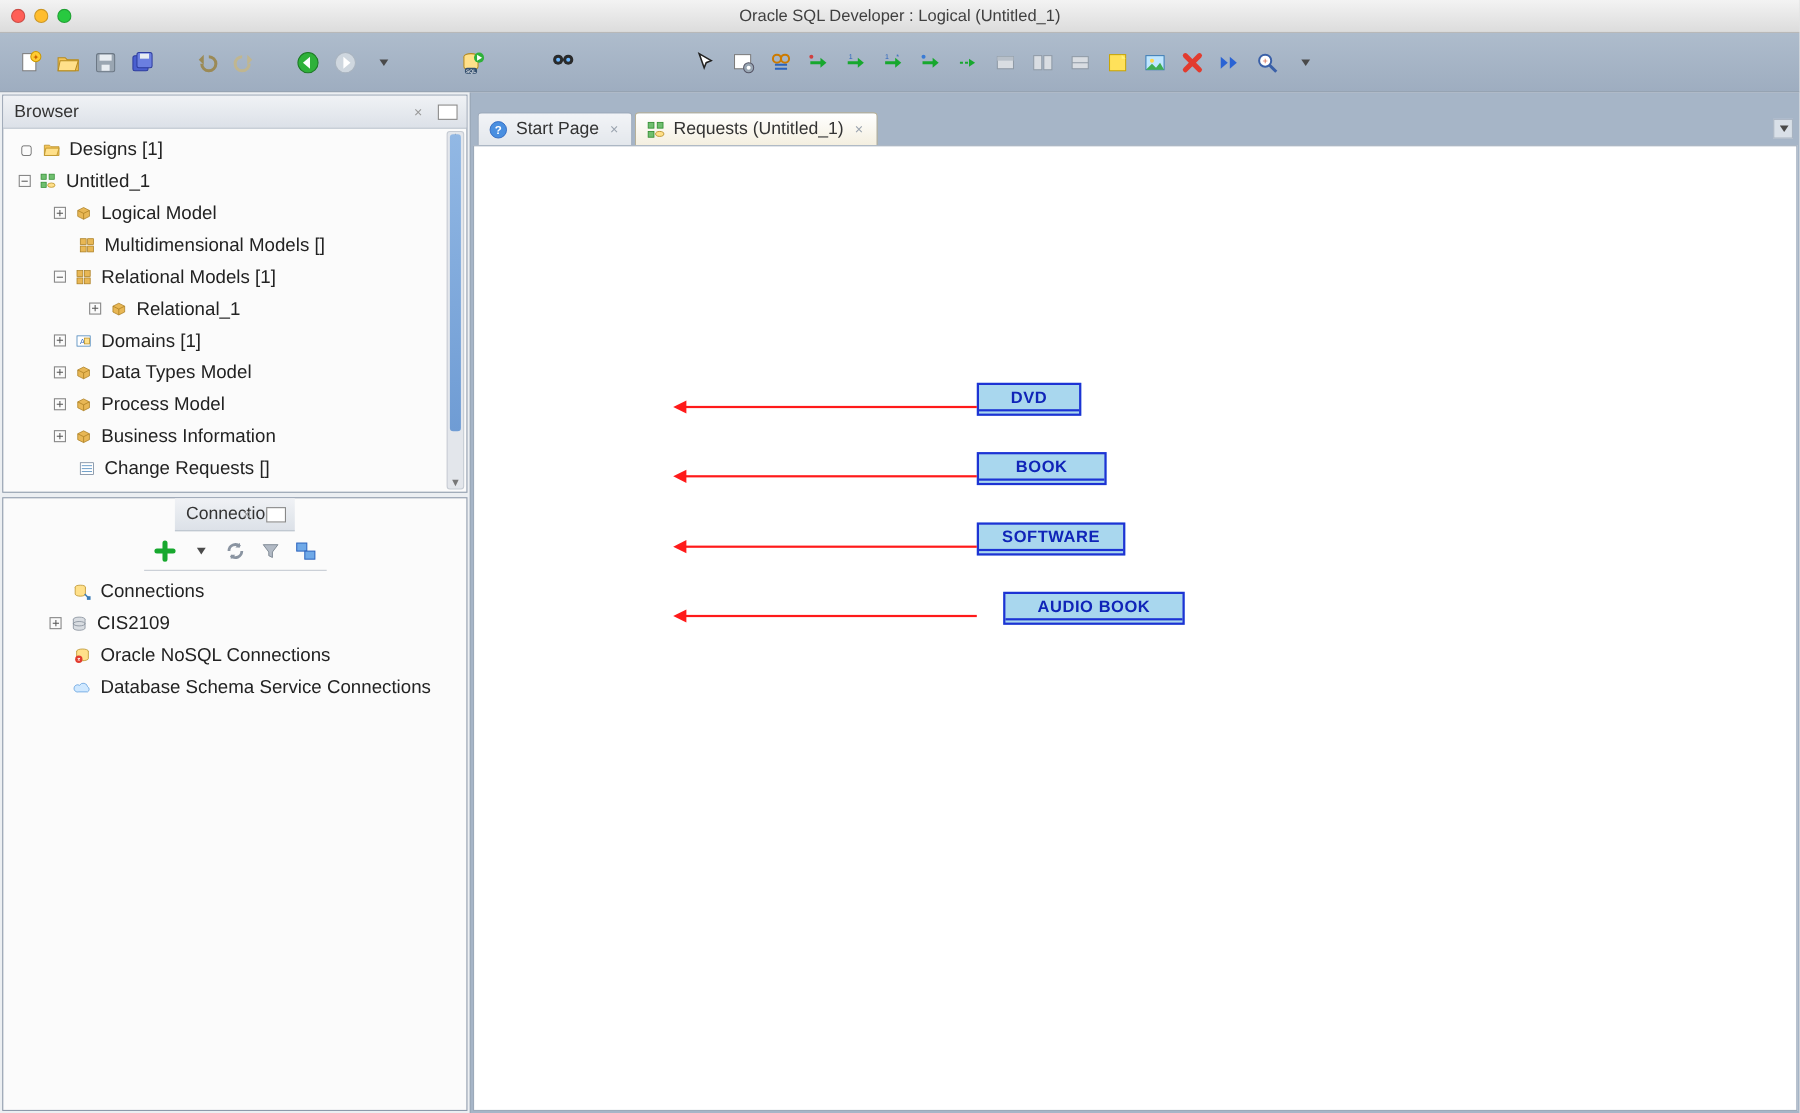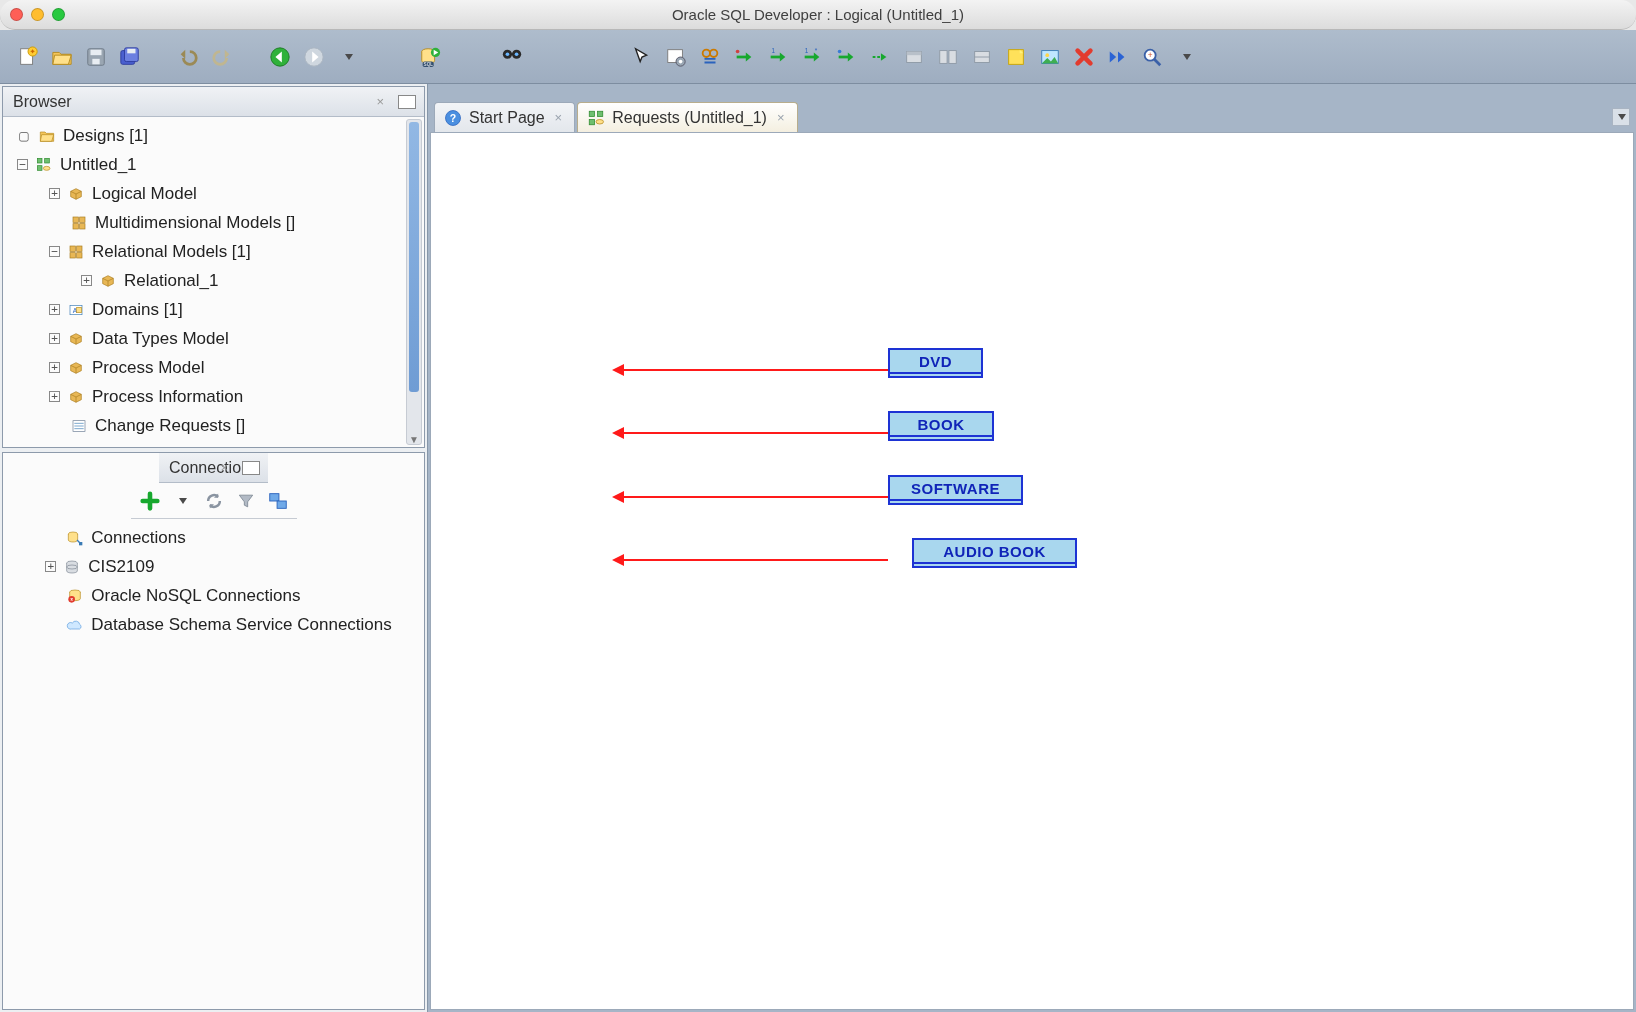--- a/index.html
+++ b/index.html
@@ -1,18 +1,18 @@
 <!DOCTYPE html>
 <html><head>
 <meta charset="utf-8">
 <style>
 * { box-sizing: border-box; margin: 0; padding: 0; font-family: "Helvetica Neue", Arial, sans-serif; }
 html, body { width: 1636px; height: 1012px; overflow: hidden; background: #d0d0d0; }
 .window { width: 1636px; height: 1012px; display: flex; flex-direction: column; background: #e8e8e8; }
-.titlebar { height: 30px; background: linear-gradient(#f3f3f3,#dcdcdc); display: flex; align-items: center; padding: 0 10px; position: relative; border-bottom: 1px solid #b8b8b8; border-radius: 15px; }
+.titlebar { height: 30px; background: linear-gradient(#f3f3f3,#dcdcdc); display: flex; align-items: center; padding: 0 10px; position: relative; border-bottom: 1px solid #b8b8b8; }
 .traffic { display: flex; gap: 8px; }
 .tl { width: 13px; height: 13px; border-radius: 50%; border: 1px solid rgba(0,0,0,.2); }
 .tl.red { background: #ff5f57; }
 .tl.yellow { background: #ffbd2e; }
 .tl.green { background: #28c940; }
 .titlebar .title { position: absolute; left: 0; right: 0; text-align: center; font-size: 15px; color: #404040; pointer-events: none; }
 .toolbar { height: 54px; background: linear-gradient(#aebccc,#9eadc0); border-bottom: 1px solid #7d8da0; display: flex; align-items: center; padding: 0 14px; gap: 6px; }
 .tbtn { width: 28px; height: 28px; display:inline-flex; align-items:center; justify-content:center; cursor:pointer; }
 .tsep { width: 18px; }
 .drop-tri { width:0;height:0;border-left:4px solid transparent;border-right:4px solid transparent;border-top:6px solid #4a4a4a; margin-left:2px;}
@@ -385,21 +385,21 @@
             </div>
             <div class="trow">
               <span class="indent" style="width:42px"></span>
               <span class="expander box">+</span>
               <span class="node-icon">
                 <svg viewBox="0 0 24 24">
                   <path d="M4 8l8-4 8 4v8l-8 4-8-4z" fill="#e8b755" stroke="#a97c1e"></path>
                   <path d="M4 8l8 4 8-4M12 12v8" stroke="#a97c1e" fill="none"></path>
                 </svg>
               </span>
-              <span>Process Information</span>
+              <span>Business Information</span>
             </div>
             <div class="trow">
               <span class="indent" style="width:42px"></span>
               <span class="expander"></span>
               <span class="node-icon">
                 <svg viewBox="0 0 24 24">
                   <rect x="3" y="4" width="18" height="16" fill="#fff" stroke="#6a7c93"></rect>
                   <line x1="5" y1="8" x2="19" y2="8" stroke="#3a7bb5"></line>
                   <line x1="5" y1="12" x2="19" y2="12" stroke="#3a7bb5"></line>
                   <line x1="5" y1="16" x2="19" y2="16" stroke="#3a7bb5"></line>
@@ -525,21 +525,21 @@
             <span class="drop-tri"></span>
           </div>
       </div>
       <div class="canvas" id="canvas">
           <div class="entity small" style="left: 457px; top: 215px; width: 95px; height: 30px;">
             <div class="ent-title">DVD</div>
             <div class="ent-body"></div>
           </div>
           <div class="arrow-line" style="left: 191px; top: 236px; width: 266px;"></div>
           <div class="arrow-head" style="left: 181px; top: 231px;"></div>
-          <div class="entity small" style="left: 457px; top: 278px; width: 106px; height: 30px;">
+          <div class="entity small" style="left: 457px; top: 278px; width: 118px; height: 30px;">
             <div class="ent-title">BOOK</div>
             <div class="ent-body"></div>
           </div>
           <div class="arrow-line" style="left: 191px; top: 299px; width: 266px;"></div>
           <div class="arrow-head" style="left: 181px; top: 294px;"></div>
           <div class="entity small" style="left: 457px; top: 342px; width: 135px; height: 30px;">
             <div class="ent-title">SOFTWARE</div>
             <div class="ent-body"></div>
           </div>
           <div class="arrow-line" style="left: 191px; top: 363px; width: 266px;"></div>

